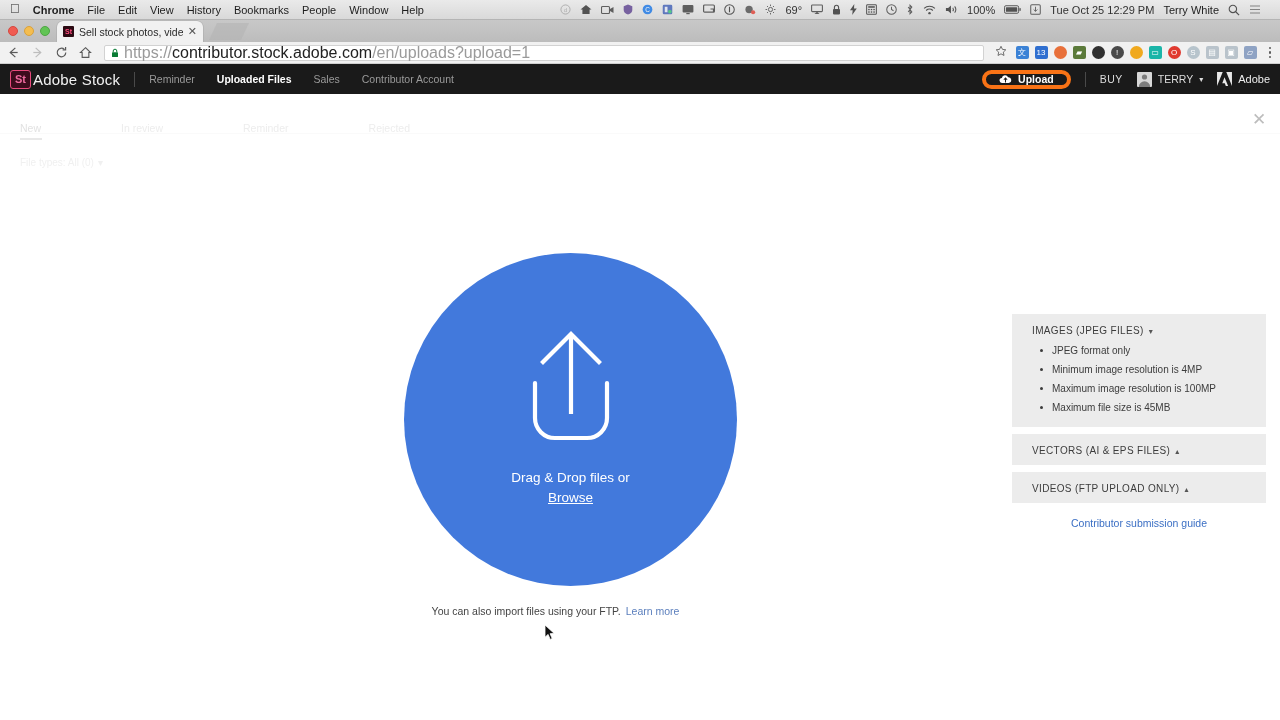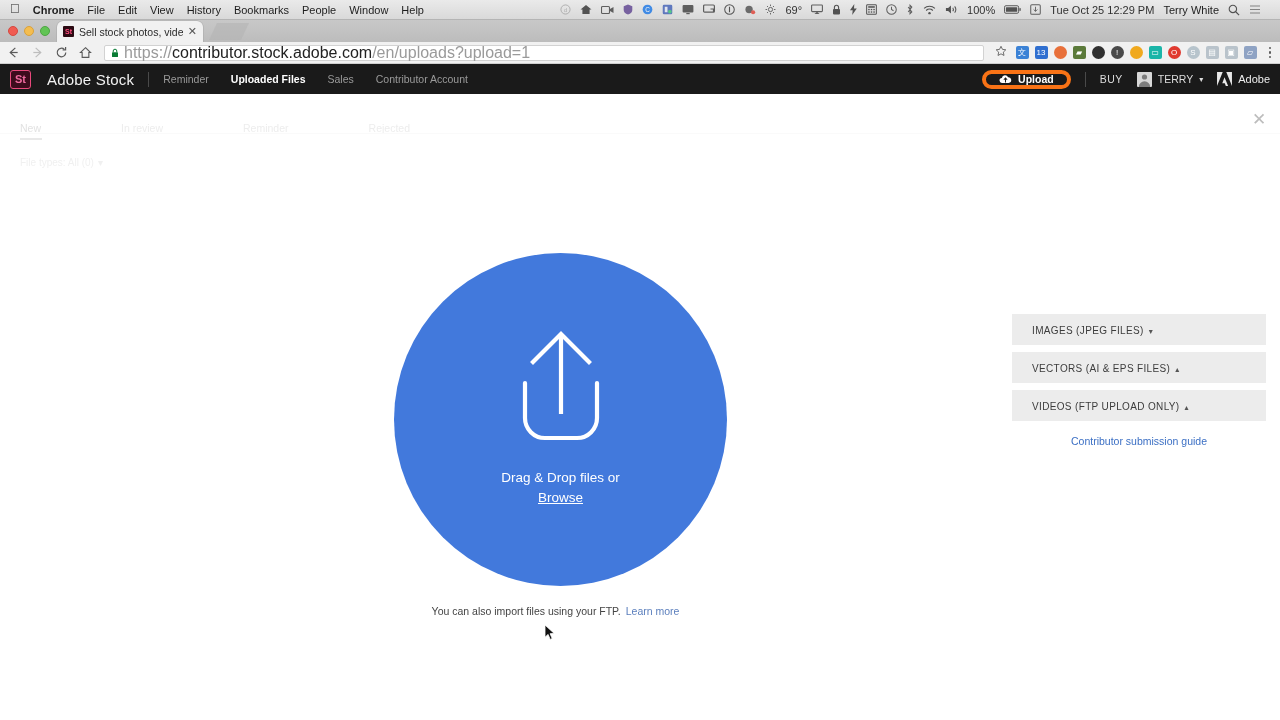--- a/index.html
+++ b/index.html
@@ -89,21 +89,21 @@
   
   .astock-header{
     position:absolute; top:64px; left:0; width:1280px; height:30px;
     background:#1a1a1a; display:flex; align-items:center; padding:0 10px;
   }
   .st-logo{
     width:21px;height:19px;border:1.5px solid #e8497c;border-radius:3px;
     background:#3d0c1d; color:#f06ba0; font-size:11px; font-weight:bold;
     display:flex;align-items:center;justify-content:center; flex:none;
   }
-  .brand{ color:#f2f2f2; font-size:15px; margin-left:16px; letter-spacing:.2px; font-weight:300;}
+  .brand{ color:#f2f2f2; font-size:15px; margin-left:2px; letter-spacing:.2px; font-weight:300;}
   .hdr-sep{ width:1px;height:15px;background:#4a4a4a; margin:0 14px; }
   .hnav{ display:flex; align-items:center; gap:22px; }
   .hnav a{ color:#9a9a9a; font-size:10.5px; text-decoration:none; white-space:nowrap;}
   .hnav a.active{ color:#fff; font-weight:bold; }
   .hdr-right{ margin-left:auto; display:flex; align-items:center; gap:14px; }
   .upload-btn{
     border:4px solid #f97316; border-radius:11px; height:19px; padding:0 13px;
     display:flex;align-items:center;gap:6px; color:#fff; font-size:10.5px; font-weight:bold;
     background:transparent;
   }
@@ -134,21 +134,21 @@
     color:#bdbdbd; font-size:17px; font-weight:300; line-height:1;
   }
 
   .overlay-title{
     position:absolute; top:18px; left:0; width:1280px; text-align:center;
     font-size:15px; color:#4a4a4a; font-weight:300;
   }
 
   
   .dropzone{
-    position:absolute; left:394px; top:159px; width:333px; height:333px;
+    position:absolute; left:404px; top:159px; width:333px; height:333px;
     border-radius:50%; background:#4279dc;
     display:flex; flex-direction:column; align-items:center; justify-content:center;
   }
   .up-ico{ margin-top:-8px; margin-bottom:22px; }
   .dz-line1{ color:#fff; font-size:13.5px; font-weight:300; }
   .dz-browse{ color:#fff; font-size:13.5px; font-weight:300; text-decoration:underline; margin-top:5px; }
 
   .ftp-note{
     position:absolute; top:511px; left:0; width:1111px; text-align:center;
     font-size:10.5px; color:#444;
@@ -510,20 +510,26 @@
     <span>You can also import files using your FTP.</span><a>Learn more</a>
   </div>
 
   <div class="specs">
 
     <div class="spec-card">
       <div class="spec-head">
         <span>IMAGES (JPEG FILES)</span>
         <span class="chev">▾</span>
       </div>
+      <ul class="spec-body">
+        <li>JPEG format only</li>
+        <li>Minimum image resolution is 4MP</li>
+        <li>Maximum image resolution is 100MP</li>
+        <li>Maximum file size is 45MB</li>
+      </ul>
     </div>
 
     <div class="spec-card collapsed">
       <div class="spec-head">
         <span>VECTORS (AI &amp; EPS FILES)</span>
         <span class="chev">▴</span>
       </div>
     </div>
 
     <div class="spec-card collapsed">

